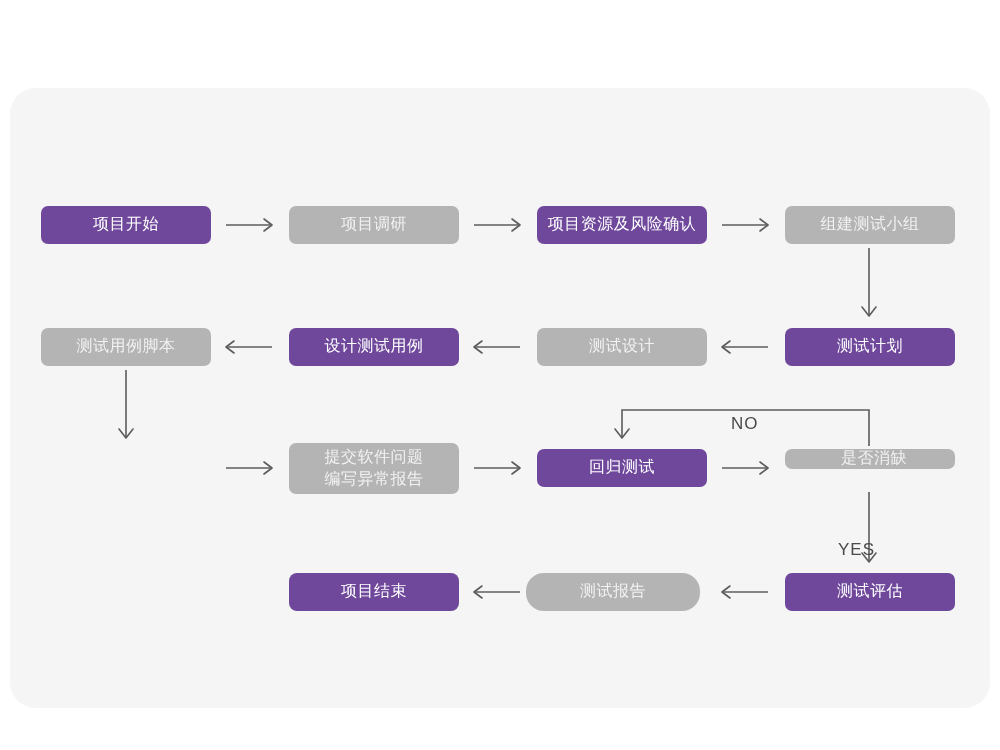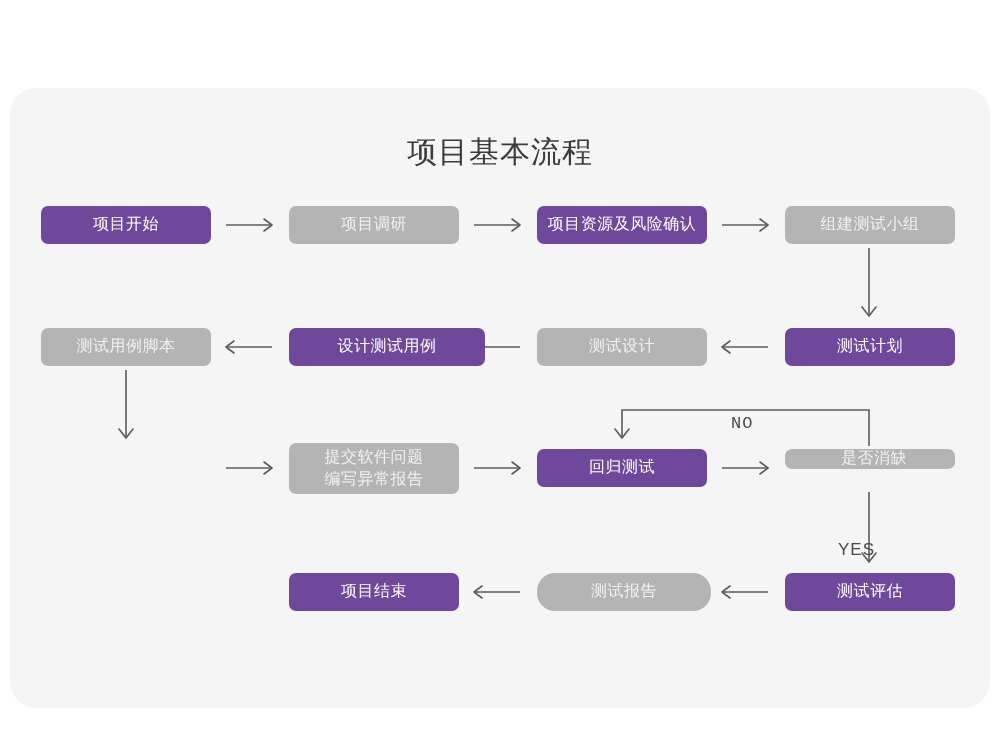--- a/index.html
+++ b/index.html
@@ -96,21 +96,20 @@
     user-select: none;
   }
 </style>
 </head>
 <body>
 
 <div id="canvas">
 
   <div id="card"></div>
 
-  <div id="title">项目基本流程</div>
 
   <svg id="wires" viewBox="0 0 1000 750">
 
     <g>
       <path class="wire" d="M226,225 L272,225"></path>
       <path class="wire-head" d="M264,219 L272,225 L264,231"></path>
     </g>
     <g>
       <path class="wire" d="M474,225 L520,225"></path>
       <path class="wire-head" d="M512,219 L520,225 L512,231"></path>
@@ -169,21 +168,21 @@
     <g>
       <path class="wire" d="M768,592 L722,592"></path>
       <path class="wire-head" d="M730,586 L722,592 L730,598"></path>
     </g>
     <g>
       <path class="wire" d="M520,592 L474,592"></path>
       <path class="wire-head" d="M482,586 L474,592 L482,598"></path>
     </g>
   </svg>
 
-  <div class="edge-label" style="left:731px; top:414px;font-family:Liberation Mono, monospace;">NO</div>
+  <div class="edge-label" style="left:731px; top:414px;">NO</div>
   <div class="edge-label" style="left:838px; top:521px;margin-top:19px;">YES</div>
 
   <div class="node purple" style="left:41px;  top:206px; width:170px; height:38px;">
     <span class="label">项目开始</span>
   </div>
 
   <div class="node gray" style="left:289px; top:206px; width:170px; height:38px;justify-content:center;">
     <span class="label">项目调研</span>
   </div>
 
@@ -192,21 +191,21 @@
   </div>
 
   <div class="node gray" style="left:785px; top:206px; width:170px; height:38px;">
     <span class="label">组建测试小组</span>
   </div>
 
   <div class="node gray" style="left:41px;  top:328px; width:170px; height:38px;">
     <span class="label">测试用例脚本</span>
   </div>
 
-  <div class="node purple" style="left:289px; top:328px; width:196px; height:38px;">
+  <div class="node purple" style="left:289px; top:328px; width:170px; height:38px;">
     <span class="label">设计测试用例</span>
   </div>
 
   <div class="node gray" style="left:537px; top:328px; width:170px; height:38px;">
     <span class="label">测试设计</span>
   </div>
 
   <div class="node purple" style="left:785px; top:328px; width:170px; height:38px;">
     <span class="label">测试计划</span>
   </div>
@@ -218,25 +217,25 @@
   </div>
 
   <div class="node purple" style="left:537px; top:449px; width:170px; height:38px;">
     <span class="label">回归测试</span>
   </div>
 
   <div class="node gray" style="left:785px; top:449px; width:170px; height:20px;padding-left:8px;">
     <span class="label">是否消缺</span>
   </div>
 
-  <div class="node purple" style="left:289px; top:573px; width:170px; height:38px;">
+  <div class="node purple" style="left:289px; top:573px; width:170px; height:38px;border-radius:8px;">
     <span class="label">项目结束</span>
   </div>
 
-  <div class="node gray" style="left:537px; top:573px; width:174px; height:38px;border-radius:18px;">
+  <div class="node gray" style="left:526px; top:573px; width:174px; height:38px;border-radius:18px;">
     <span class="label">测试报告</span>
   </div>
 
   <div class="node purple" style="left:785px; top:573px; width:170px; height:38px;">
     <span class="label">测试评估</span>
   </div>
 
 </div>
 
 </body></html>

